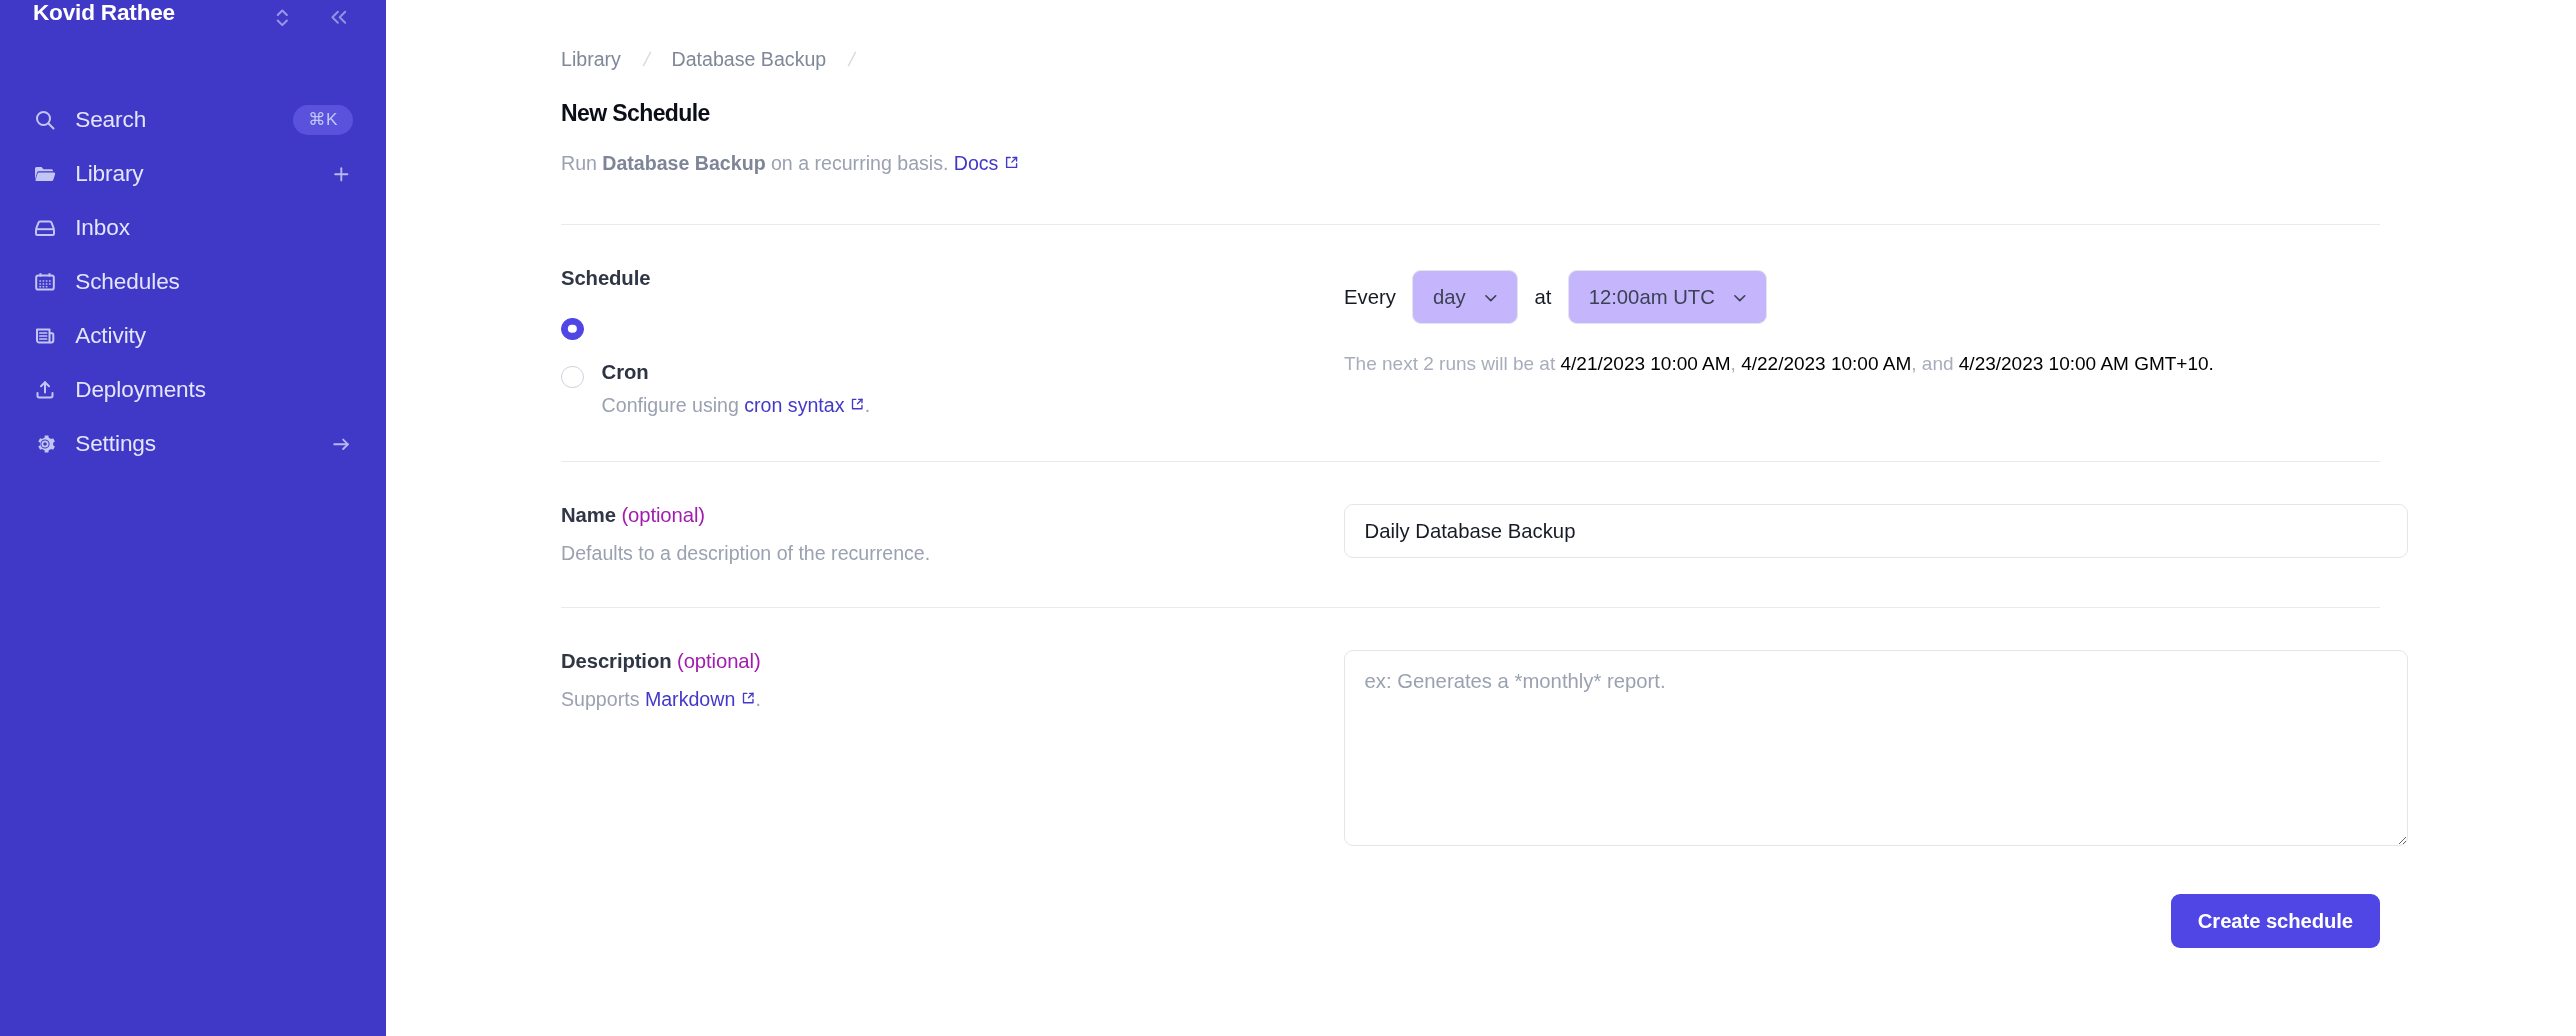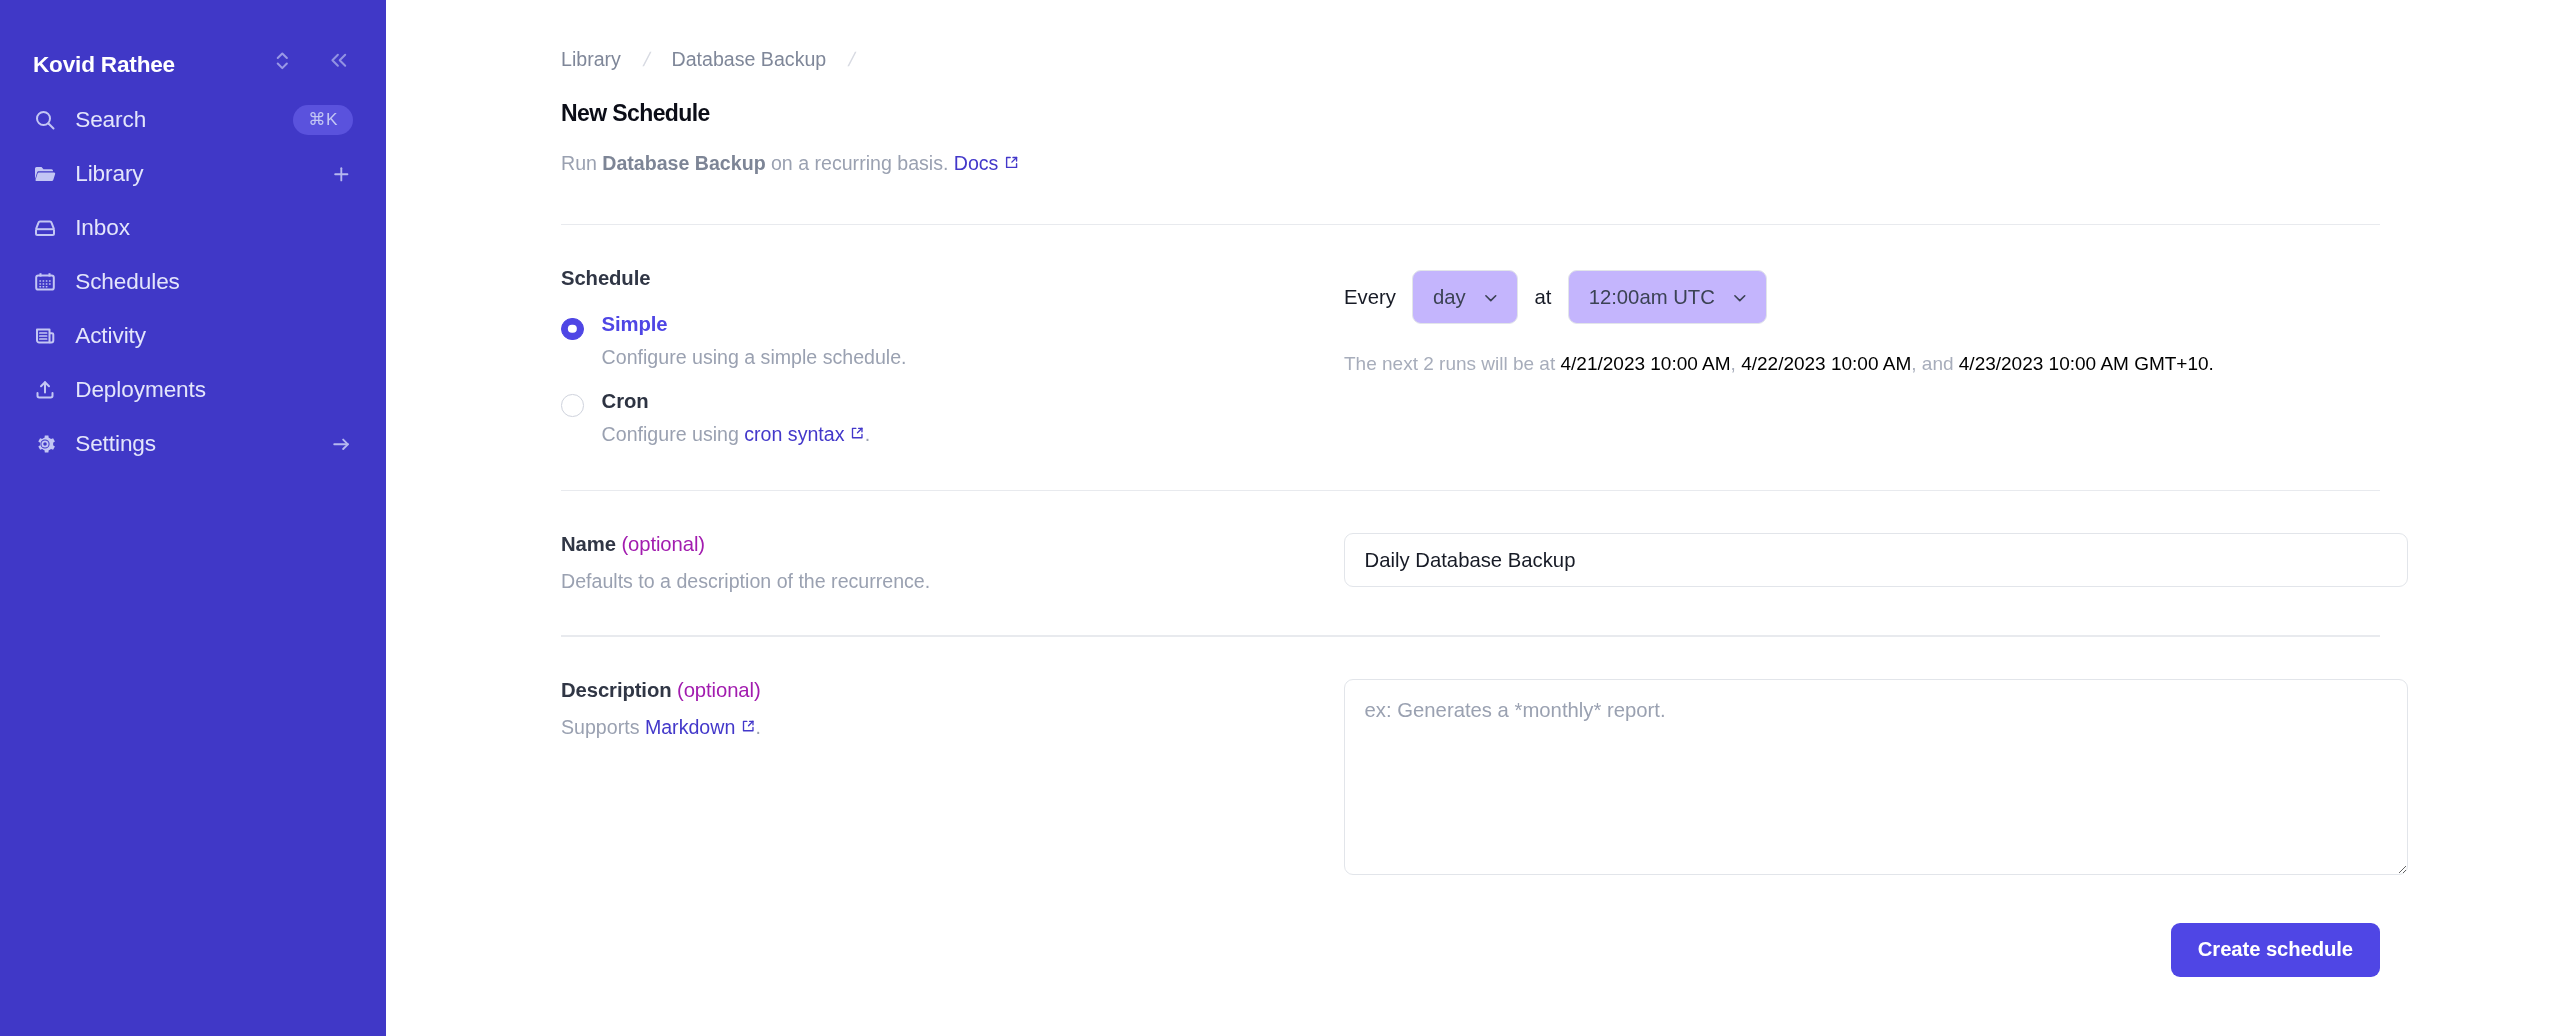--- a/index.html
+++ b/index.html
@@ -29,21 +29,21 @@
     flex: 0 0 386px;
     background: #4338ca;
     background: #4038c7;
     color: #ffffff;
     padding: 0;
     position: relative;
   }
 
   .sidebar-header {
     display: flex;
-    align-items: flex-end;
+    align-items: flex-start;
     height: 78px;
     padding: 0 30px 0 33px;
   }
 
   .workspace-name {
     font-size: 22.6px;
     font-weight: bold;
     color: #ffffff;
     letter-spacing: -0.2px;
     white-space: nowrap;
@@ -502,24 +502,20 @@
       <div class="divider d1"></div>
 
       <section class="row schedule-row">
         <div class="row-left">
           <div class="sec-label">Schedule</div>
 
           <div class="radio-group">
 
             <div class="radio-item">
               <span class="radio-dot checked"></span>
-              <span class="radio-text">
-                <span class="radio-title on" style="display:block">Simple</span>
-                <span class="radio-desc" style="display:block">Configure using a simple schedule.</span>
-              </span>
             </div>
 
             <div class="radio-item">
               <span class="radio-dot"></span>
               <span class="radio-text">
                 <span class="radio-title off" style="display:block">Cron</span>
                 <span class="radio-desc" style="display:block">
                   <span>Configure using</span>
                   <span class="link-inline">cron syntax</span><span class="ext-ic"><svg width="14.3" height="14.3" viewBox="0 0 16 16" fill="none" stroke="#4338ca" stroke-width="1.5" stroke-linecap="round" stroke-linejoin="round">
                         <path d="M6.6 2.6H2.8v10.6h10.6V9.4"></path>

